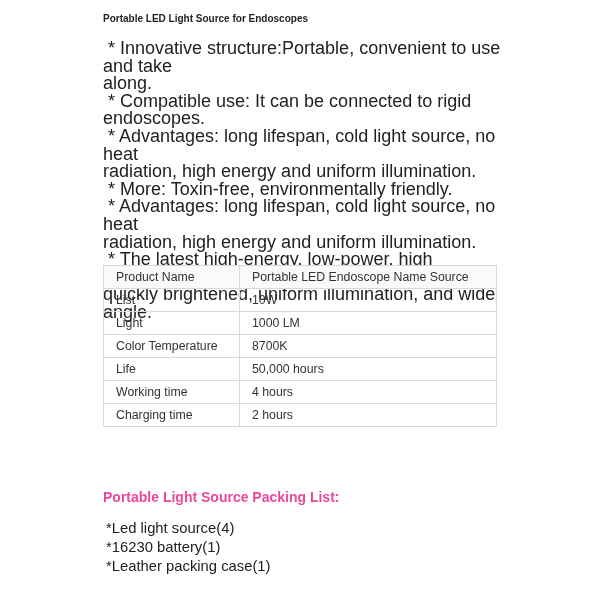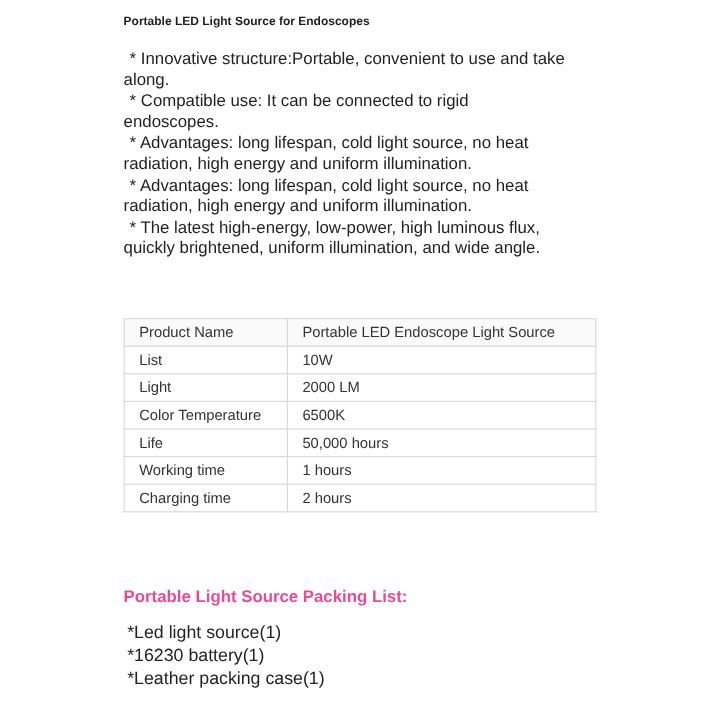--- a/index.html
+++ b/index.html
@@ -24,21 +24,21 @@
     font-size: 10px;
     font-weight: bold;
     line-height: 18px;
     color: #1f1f1f;
   }
   .features {
     position: absolute;
     left: 103px;
     top: 40px;
     width: 398px;
-    font-size: 14px;
+    font-size: 18px;
     line-height: 17.6px;
     color: #222222;
   }
   .features p {
     margin: 0;
     padding: 0;
     white-space: pre-line;
     text-indent: 5px;
   }
   .spec-table {
@@ -95,58 +95,59 @@
 
 <div class="page-title">Portable LED Light Source for Endoscopes</div>
 
 <div class="features">
   <p>* Innovative structure:Portable, convenient to use and take
 along.</p>
   <p>* Compatible use: It can be connected to rigid
 endoscopes.</p>
   <p>* Advantages: long lifespan, cold light source, no heat
 radiation, high energy and uniform illumination.</p>
+  <p>* More: Toxin-free, environmentally friendly.</p>
   <p>* Advantages: long lifespan, cold light source, no heat
 radiation, high energy and uniform illumination.</p>
   <p>* The latest high-energy, low-power, high luminous flux,
 quickly brightened, uniform illumination, and wide angle.</p>
 </div>
 
 <table class="spec-table">
   <tbody>
     <tr class="header-row">
       <td class="label-cell">Product Name</td>
-      <td>Portable LED Endoscope Light Source</td>
+      <td>Portable LED Endoscope Name Source</td>
     </tr>
     <tr>
       <td class="label-cell">List</td>
       <td>10W</td>
     </tr>
     <tr>
       <td class="label-cell">Light</td>
-      <td>2000 LM</td>
+      <td>1000 LM</td>
     </tr>
     <tr>
       <td class="label-cell">Color Temperature</td>
-      <td>6500K</td>
+      <td>8700K</td>
     </tr>
     <tr>
       <td class="label-cell">Life</td>
       <td>50,000 hours</td>
     </tr>
     <tr>
       <td class="label-cell">Working time</td>
-      <td>1 hours</td>
+      <td>4 hours</td>
     </tr>
     <tr>
       <td class="label-cell">Charging time</td>
       <td>2 hours</td>
     </tr>
   </tbody>
 </table>
 
 <div class="packing-heading">Portable Light Source Packing List:</div>
 
 <div class="packing-list">
-  <div>*Led light source(1)</div>
+  <div>*Led light source(4)</div>
   <div>*16230 battery(1)</div>
   <div>*Leather packing case(1)</div>
 </div>
 
 </body></html>

